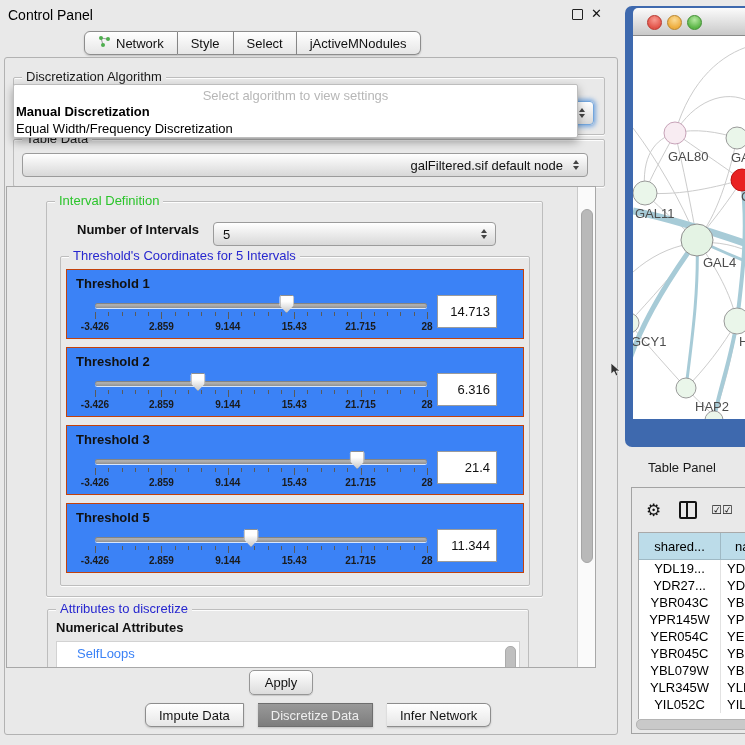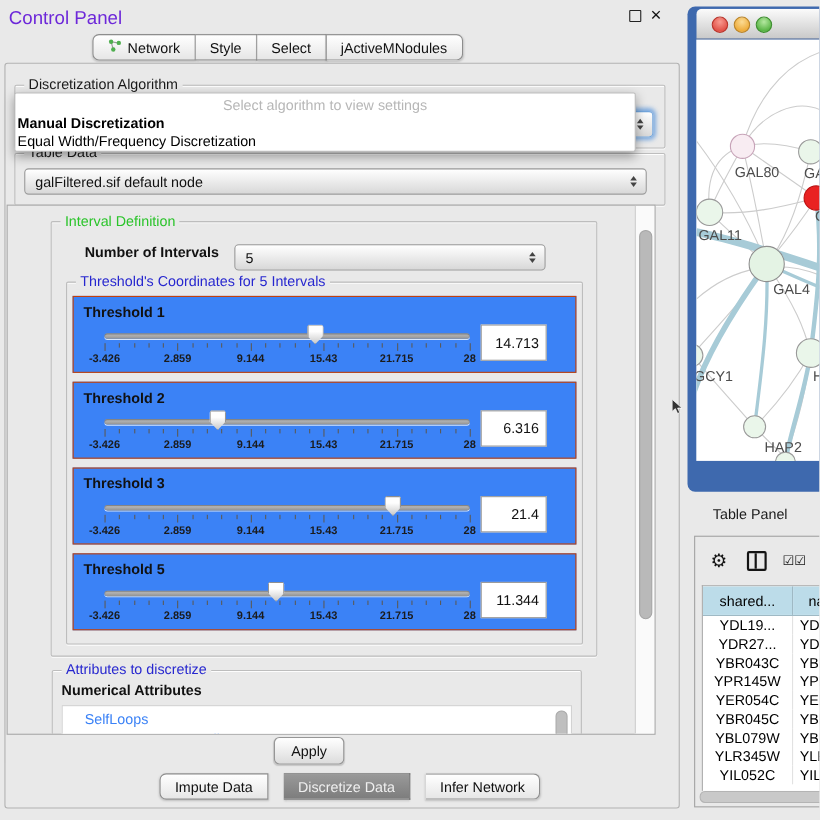--- a/index.html
+++ b/index.html
@@ -1,21 +1,21 @@
 <!DOCTYPE html>
 <html><head>
 <meta charset="utf-8">
 <style>
   html,body{margin:0;padding:0;}
   body{font-family:"Liberation Sans","DejaVu Sans",sans-serif;background:#e9e9e9;}
   #screen{position:relative;width:745px;height:745px;overflow:hidden;background:#e9e9e9;font-size:13px;color:#111;}
 
   
   #cp-header{position:absolute;left:0;top:0;width:620px;height:27px;}
-  #cp-title{position:absolute;left:8px;top:7px;font-size:17px;color:#6d28d9;}
+  #cp-title{position:absolute;left:8px;top:7px;font-size:14px;color:#000000;}
   #cp-float{position:absolute;left:572px;top:9px;width:9px;height:9px;border:1.5px solid #222;border-radius:1px;}
   #cp-close{position:absolute;left:591px;top:6px;font-weight:bold;font-size:13px;color:#111;}
 
   .seg{display:flex;position:absolute;}
   .seg .tab{background:linear-gradient(#ffffff,#e6e6e6);border:1px solid #8d8d8d;border-left:none;
     padding:0 13px;height:22px;display:flex;align-items:center;gap:5px;font-size:13px;color:#111;
     box-shadow:0 1px 2px rgba(0,0,0,.18);}
   .seg .tab:first-child{border-left:1px solid #8d8d8d;border-radius:6px 0 0 6px;}
   .seg .tab:last-child{border-radius:0 6px 6px 0;}
   .seg .tab.selected{background:linear-gradient(#999,#7d7d7d);color:#efefef;border-color:#6e6e6e;}
@@ -34,21 +34,21 @@
   #algo-group{position:absolute;left:8px;top:19px;width:590px;height:56px;}
   #tabledata-group{position:absolute;left:8px;top:81px;width:590px;height:46px;}
 
   .combo{position:relative;height:22px;background:linear-gradient(#ffffff,#d8d8d8);border:1px solid #9b9b9b;
     border-radius:4px;display:flex;align-items:center;padding:0 24px 0 9px;font-size:13px;color:#111;}
   .combo .spin{position:absolute;right:8px;top:50%;transform:translateY(-50%);display:flex;flex-direction:column;gap:2px;}
   .tri-up{width:0;height:0;border-left:3.5px solid transparent;border-right:3.5px solid transparent;border-bottom:4px solid #444;}
   .tri-dn{width:0;height:0;border-left:3.5px solid transparent;border-right:3.5px solid transparent;border-top:4px solid #444;}
   #algo-combo{position:absolute;left:8px;top:23px;right:10px;border-color:#73a6dd;
     box-shadow:0 0 4px 2px rgba(90,150,220,.75);}
-  #tabledata-combo{position:absolute;left:8px;top:13px;right:16px;}
+  #tabledata-combo{position:absolute;left:8px;top:13px;right:16px;justify-content:flex-end;}
 
   
   #algo-popup{position:absolute;left:8px;top:26px;width:563px;height:52px;background:#fff;border:1px solid #bdbdbd;
     border-radius:2px;box-shadow:0 4px 10px rgba(0,0,0,.35);z-index:50;overflow:hidden;}
   #algo-popup .prompt{color:#b7b7b7;text-align:center;padding-top:3px;font-size:13px;}
   #algo-popup .opt{padding:1px 0 0 2px;font-size:13px;color:#000;line-height:16px;}
   #algo-popup .opt.bold{font-weight:bold;}
 
   
   #scroll-panel{position:absolute;left:1px;top:128px;width:588px;height:480px;border:1px solid #a8a8a8;

